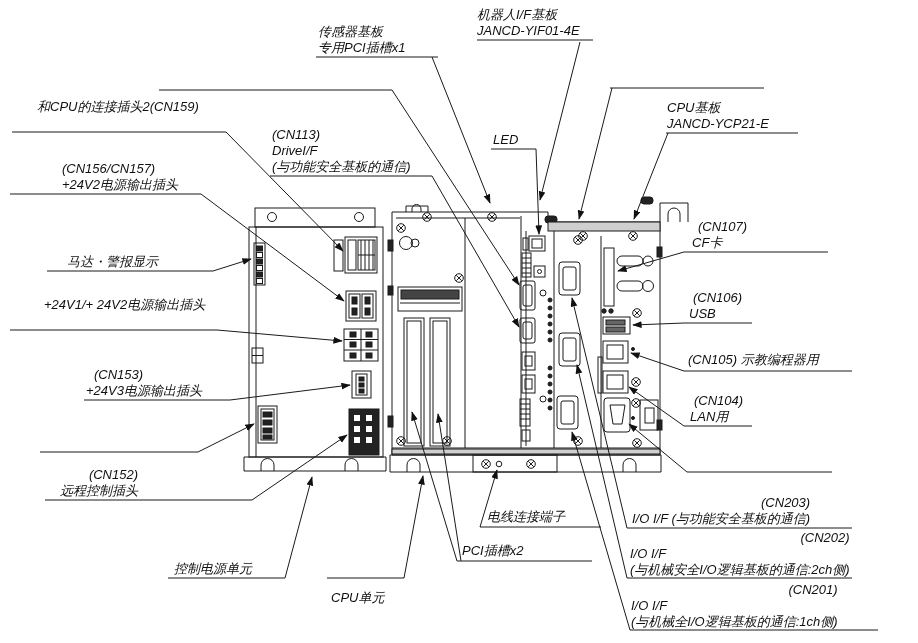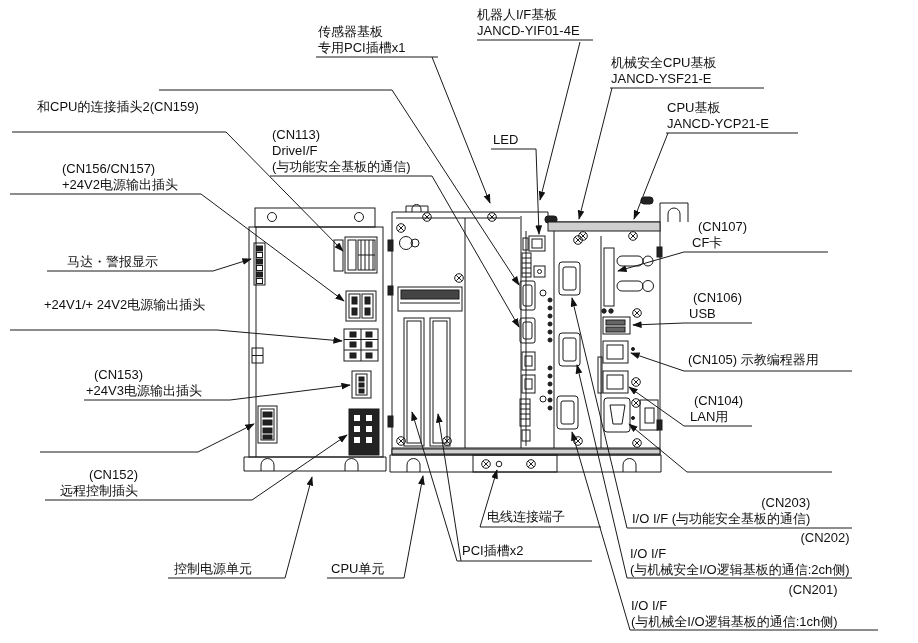--- a/index.html
+++ b/index.html
@@ -1,20 +1,20 @@
 <!DOCTYPE html>
 <html><head>
 <meta charset="utf-8">
 <style>
   html,body{margin:0;padding:0;background:#fff;}
   #stage{position:relative;width:918px;height:643px;background:#fff;overflow:hidden;
          font-family:"Liberation Sans","DejaVu Sans",sans-serif;}
   #art{position:absolute;left:0;top:0;}
   .lbl{position:absolute;font-size:13px;line-height:16px;color:#101010;white-space:nowrap;letter-spacing:0;}
-  .lbl .ln{display:block;}
+  .lbl .ln{display:block;font-style:italic;}
   .ind3{padding-left:3px;text-align:right;} .ind4{padding-left:4px;} .ind5{padding-left:5px;}
   .ind6{padding-left:6px;} .ind8{padding-left:8px;} .ind25{padding-left:25px;}
 </style>
 </head>
 <body>
 
 <div id="stage">
 
 <svg id="art" width="918" height="643" viewBox="0 0 918 643" fill="none" stroke="#1a1a1a" stroke-width="1">
   <defs>
@@ -322,24 +322,20 @@
 </svg>
 
 <div class="lbl" style="left:318px;top:24px">
   <span class="ln">传感器基板</span>
   <span class="ln">专用PCI插槽x1</span>
 </div>
 <div class="lbl" style="left:477px;top:7px">
   <span class="ln">机器人I/F基板</span>
   <span class="ln">JANCD-YIF01-4E</span>
 </div>
-<div class="lbl" style="left:611px;top:55px">
-  <span class="ln">机械安全CPU基板</span>
-  <span class="ln">JANCD-YSF21-E</span>
-</div>
 <div class="lbl" style="left:667px;top:100px">
   <span class="ln">CPU基板</span>
   <span class="ln">JANCD-YCP21-E</span>
 </div>
 <div class="lbl" style="left:493px;top:132px">
   <span class="ln">LED</span>
 </div>
 <div class="lbl" style="left:37px;top:99px">
   <span class="ln">和CPU的连接插头2(CN159)</span>
 </div>
@@ -362,21 +358,21 @@
   <span class="ln ind8">(CN153)</span>
   <span class="ln">+24V3电源输出插头</span>
 </div>
 <div class="lbl" style="left:60px;top:467px">
   <span class="ln ind3">(CN152)</span>
   <span class="ln">远程控制插头</span>
 </div>
 <div class="lbl" style="left:174px;top:561px">
   <span class="ln">控制电源单元</span>
 </div>
-<div class="lbl" style="left:331px;top:561px">
+<div class="lbl" style="left:331px;top:590px">
   <span class="ln">CPU单元</span>
 </div>
 <div class="lbl" style="left:487px;top:509px">
   <span class="ln">电线连接端子</span>
 </div>
 <div class="lbl" style="left:462px;top:543px">
   <span class="ln">PCI插槽x2</span>
 </div>
 <div class="lbl" style="left:692px;top:219px">
   <span class="ln ind6">(CN107)</span>

